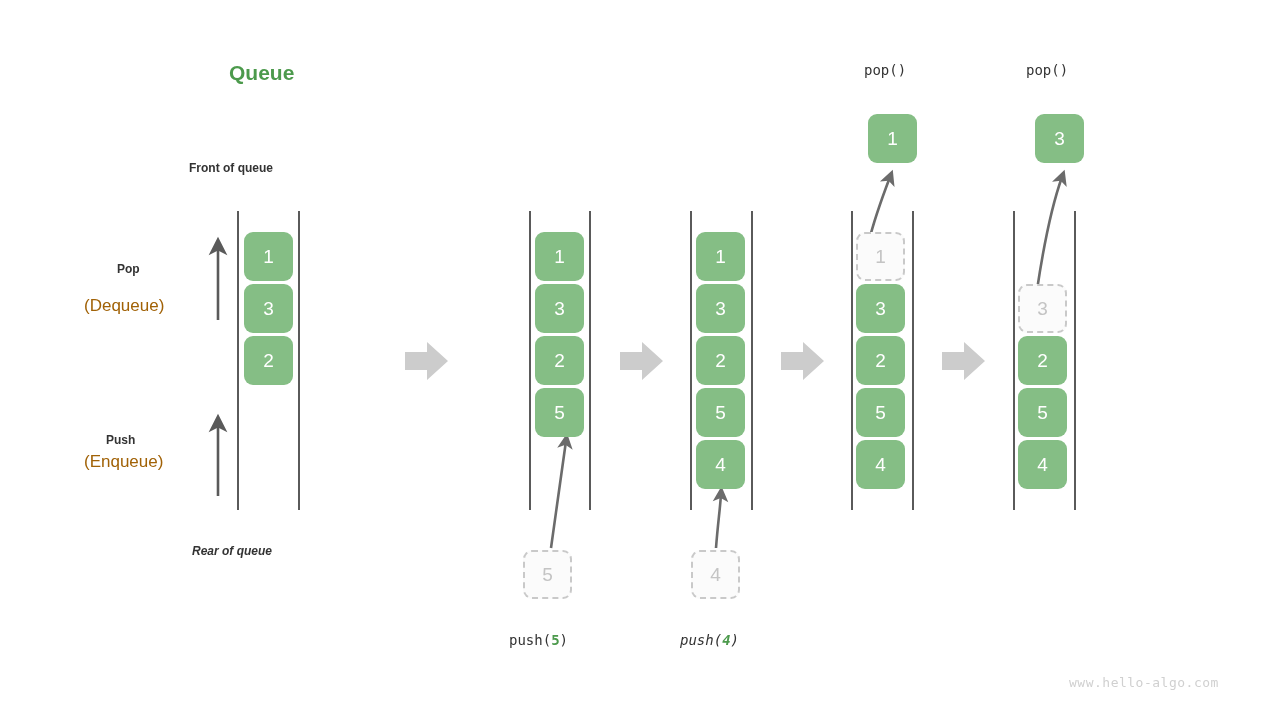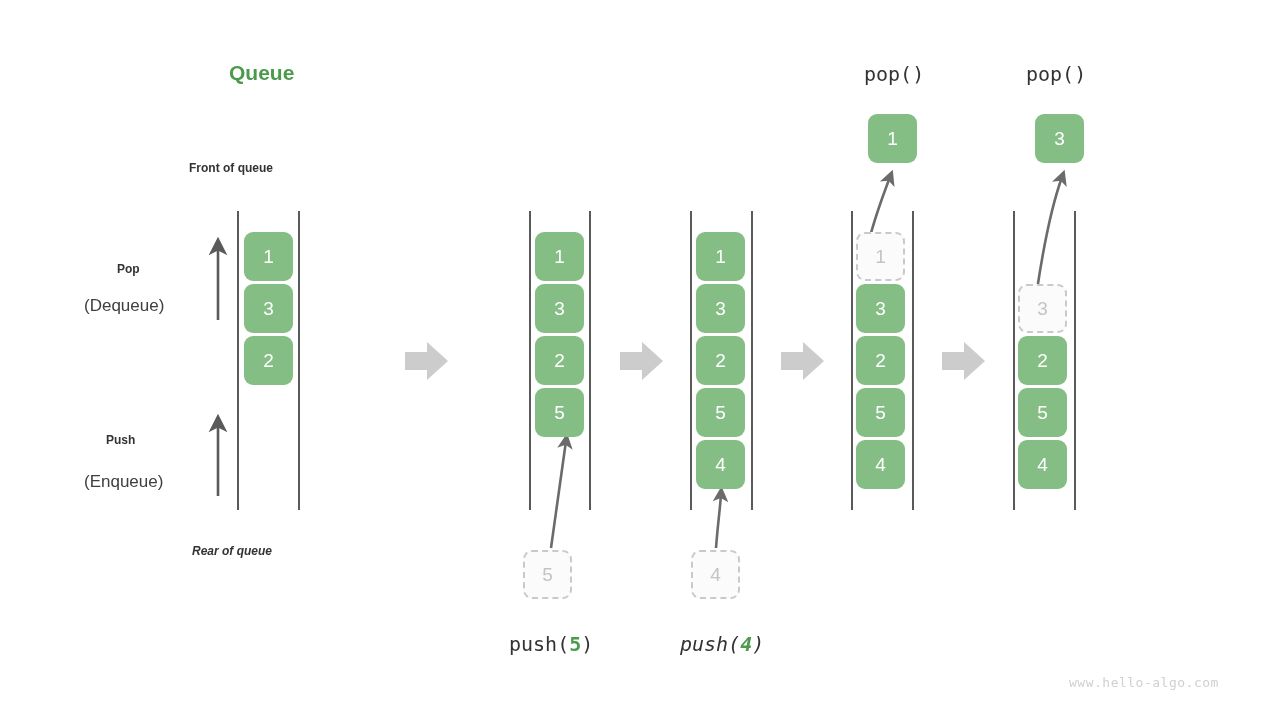--- a/index.html
+++ b/index.html
@@ -14,25 +14,25 @@
 
   
   .title-queue{
     font-weight:bold;font-size:21px;color:#4c9a4c;
     letter-spacing:0px;white-space:nowrap;
   }
   .lbl-bold{
     font-weight:bold;font-size:12px;color:#333333;white-space:nowrap;
   }
   .lbl-reg{
-    font-weight:normal;font-size:17px;color:#404040;white-space:nowrap;text-align:center;
+    font-weight:normal;font-size:17px;color:#a16207;white-space:nowrap;text-align:center;
   }
   .mono{
     font-family:"DejaVu Sans Mono","Liberation Mono",monospace;
-    font-size:20px;color:#333333;white-space:nowrap;
+    font-size:14px;color:#333333;white-space:nowrap;
   }
   .mono .arg{color:#4c9a4c;font-weight:bold;}
   .watermark{
     font-family:"DejaVu Sans Mono","Liberation Mono",monospace;
     font-size:13px;color:#d0d0d0;letter-spacing:0.5px;white-space:nowrap;
   }
 
   
   .rail{
     position:absolute;width:2px;background:#5a5a5a;
@@ -63,21 +63,21 @@
 <div id="stage">
 
   <div class="abs title-queue" style="left:229px;top:61px;">Queue</div>
 
   <div class="abs lbl-bold" style="left:189px;top:161px;">Front of queue</div>
 
   <div class="abs lbl-bold" style="left:117px;top:262px;">Pop</div>
   <div class="abs lbl-reg" style="left:84px;top:296px;">(Dequeue)</div>
 
   <div class="abs lbl-bold" style="left:106px;top:433px;">Push</div>
-  <div class="abs lbl-reg" style="left:84px;top:472px;">(Enqueue)</div>
+  <div class="abs lbl-reg" style="left:84px;top:452px;">(Enqueue)</div>
 
   <div class="abs lbl-bold" style="left:192px;top:544px;font-style:italic;">Rear of queue</div>
 
   <svg width="1280" height="720" style="pointer-events:none;">
     <defs>
       <marker id="ah-thin" markerWidth="9" markerHeight="9" refX="4.2" refY="4.2" orient="auto" markerUnits="strokeWidth">
         <path d="M0.6,0.6 L7.8,4.2 L0.6,7.8 L2.5,4.2 Z" fill="#5a5a5a"></path>
       </marker>
       <marker id="ah-curve" markerWidth="7" markerHeight="7" refX="3.4" refY="3.4" orient="auto" markerUnits="strokeWidth">
         <path d="M0.4,0.4 L6.4,3.4 L0.4,6.4 L1.9,3.4 Z" fill="#6b6b6b"></path>

